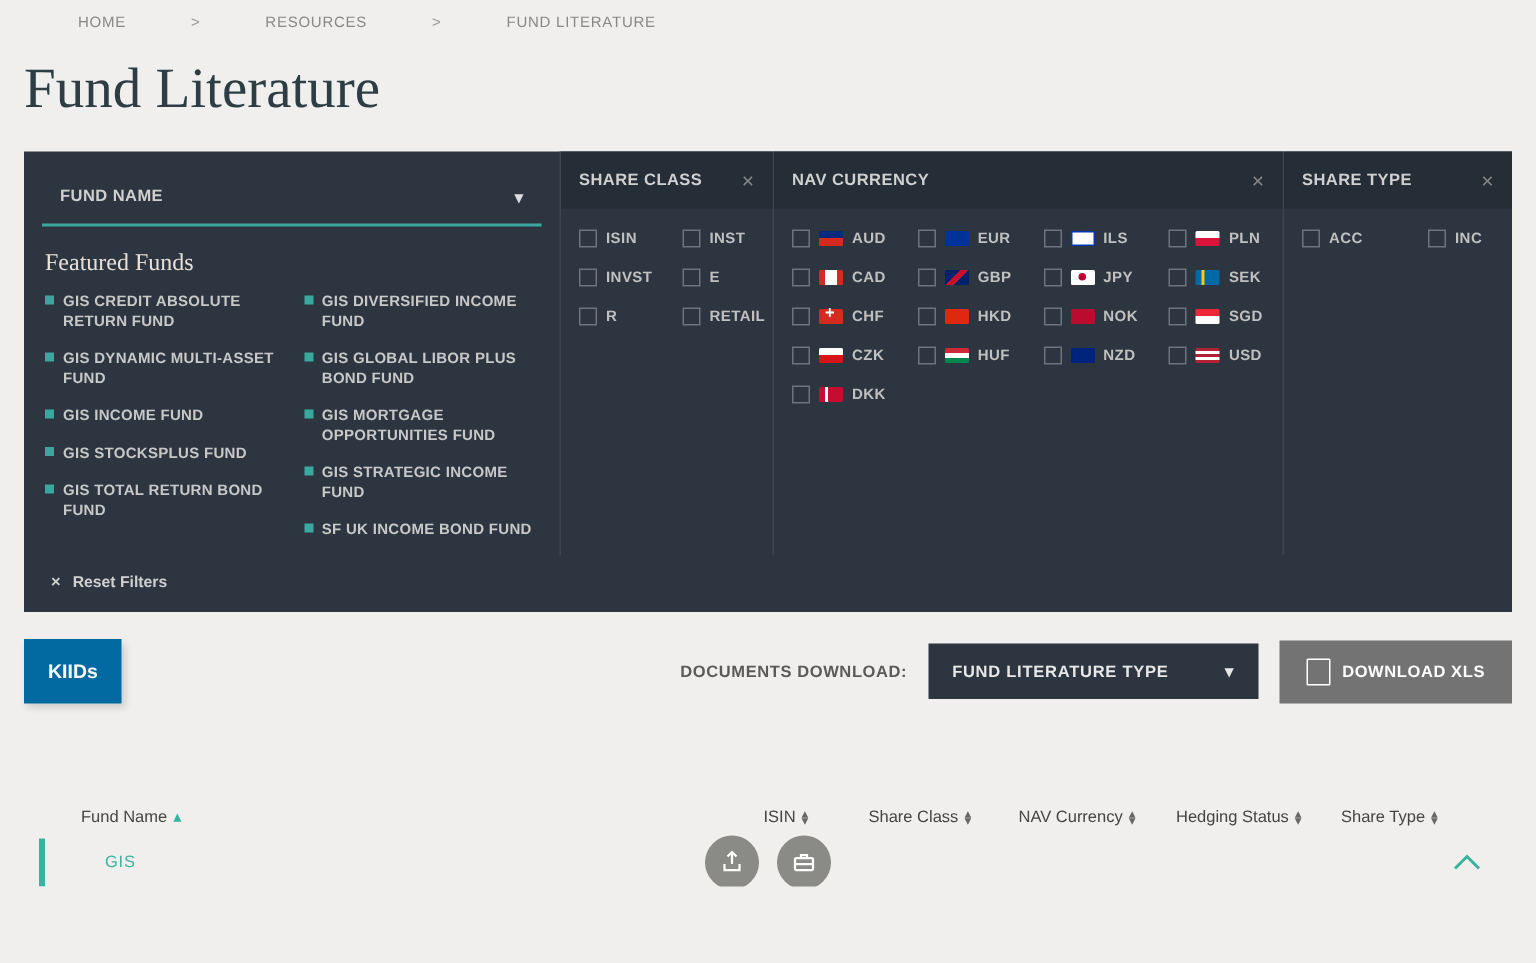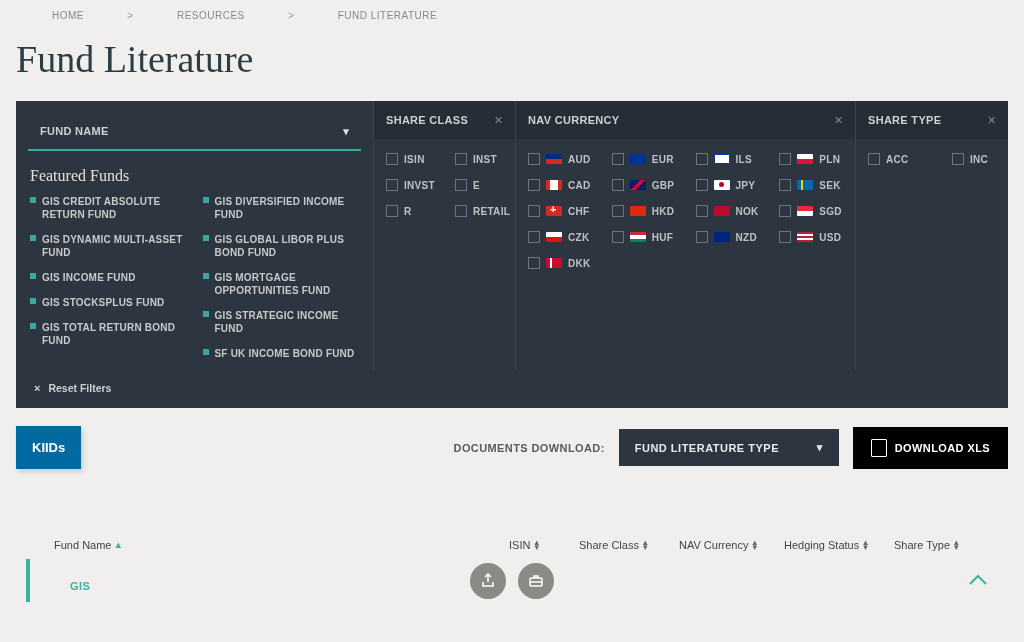--- a/index.html
+++ b/index.html
@@ -27,28 +27,28 @@
 .chk-box { width: 12px; height: 12px; border: 1px solid #6a7580; background: transparent; flex-shrink: 0; }
 .chk-label { font-size: 10px; color: #c0c0c0; font-weight: bold; letter-spacing: 0.3px; }
 .flag { width: 16px; height: 10px; background: #555; display: inline-block; flex-shrink: 0; border-radius: 1px; }
 .reset-row { padding: 12px 18px 14px 18px; font-size: 10.5px; color: #d0d0d0; font-weight: bold; display: flex; align-items: center; gap: 8px; cursor: pointer; }
 .reset-row .x { font-size: 11px; }
 .action-bar { display: flex; align-items: center; justify-content: space-between; padding: 18px 16px 0 16px; }
 .kiids-btn { background: #0369a1; color: #fff; padding: 14px 16px; font-size: 13px; font-weight: bold; cursor: pointer; box-shadow: 2px 3px 5px rgba(0,0,0,0.15); }
 .action-right { display: flex; align-items: center; gap: 14px; }
 .docs-label { font-size: 11px; color: #5a5a5a; font-weight: bold; letter-spacing: 0.4px; }
 .fund-lit-select { background: #2d3640; color: #e8e8e8; padding: 12px 16px; font-size: 11px; font-weight: bold; letter-spacing: 0.5px; display: flex; align-items: flex-end; justify-content: space-between; width: 220px; cursor: pointer; }
-.download-xls { background: #000000; color: #fff; padding: 12px 18px; font-size: 11px; font-weight: bold; letter-spacing: 0.4px; display: flex; align-items: center; gap: 8px; cursor: pointer; }
+.download-xls { background: #737373; color: #fff; padding: 12px 18px; font-size: 11px; font-weight: bold; letter-spacing: 0.4px; display: flex; align-items: center; gap: 8px; cursor: pointer; }
 .download-xls .xls-icon { width: 16px; height: 18px; border: 1.5px solid #fff; border-radius: 1px; position: relative; }
 .table-header { display: flex; padding: 40px 40px 8px 40px; font-size: 11px; color: #444; align-items: flex-end; }
 .th { display: flex; align-items: center; gap: 4px; cursor: pointer; }
 .sort-ic { font-size: 9px; color: #666; line-height: 0.6; display: flex; flex-direction: column; }
 .fund-row { display: flex; align-items: center; padding: 10px 40px; border-left: 4px solid #3ab39e; margin-left: 26px; margin-right: 16px; position: relative; }
 .fund-name-cell { flex: 1; }
-.fund-tag { font-size: 11px; color: #3ab39e; font-weight: bold; letter-spacing: 0.5px; margin-top: 11px; }
+.fund-tag { font-size: 11px; color: #3ab39e; font-weight: normal; letter-spacing: 0.5px; }
 .fund-full { font-size: 14px; color: #5c5c5c; margin-top: 2px; }
 .row-icons { display: flex; gap: 12px; position: absolute; left: 440px; }
 .circ-btn { width: 36px; height: 36px; border-radius: 50%; background: #8a8a86; display: flex; align-items: center; justify-content: center; color: #fff; cursor: pointer; }
 .expand-chev { position: absolute; right: 20px; color: #3ab39e; font-size: 18px; cursor: pointer; }
 
 
 .flag-aud { background: linear-gradient(to bottom, #002b7f 50%, #d52b1e 50%); }
 .flag-cad { background: linear-gradient(to right, #d52b1e 25%, #fff 25%, #fff 75%, #d52b1e 75%); position: relative; }
 .flag-chf { background: #d52b1e; position: relative; }
 .flag-chf::after { content: '+'; color: #fff; position: absolute; left: 4px; top: -3px; font-size: 11px; font-weight: bold; }

